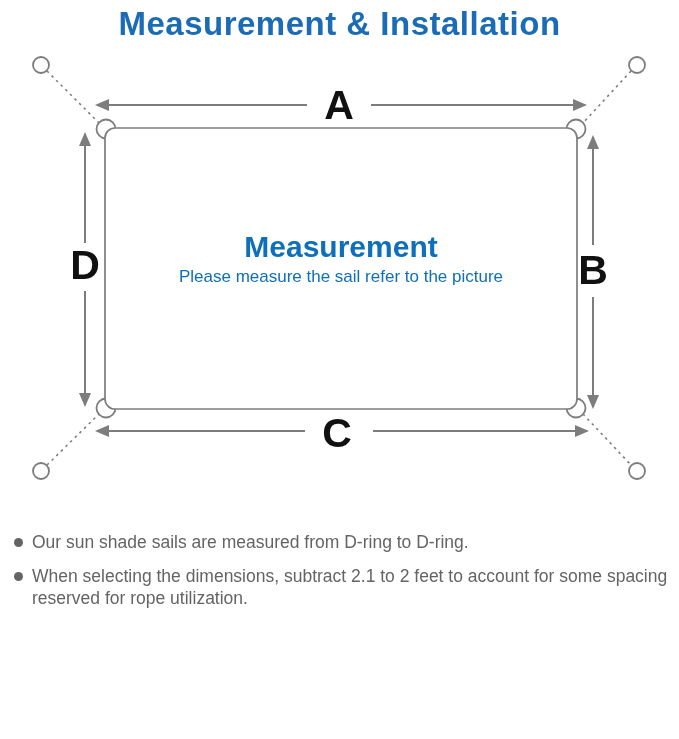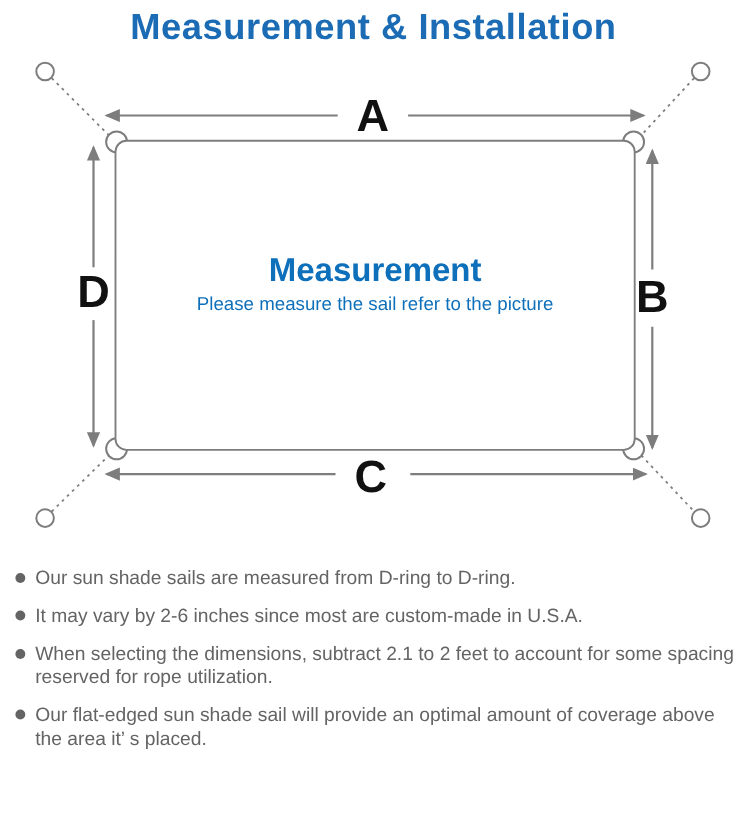--- a/index.html
+++ b/index.html
@@ -51,21 +51,21 @@
     dominant-baseline:central;
   }
   .center-sub {
     fill:var(--center-blue, #0e6fba);
     font-size:17px;
     font-weight:400;
     text-anchor:middle;
     dominant-baseline:central;
   }
 
-  .notes { padding:7px 8px 0 12px; }
+  .notes { padding:7px 8px 0 12px;margin-top:17px; }
   .note {
     display:flex;
     align-items:flex-start;
     margin-bottom:13px;
     color:var(--note-gray, #646464);
     font-size:17.5px;
     line-height:1.22;
   }
   .dot {
     flex:0 0 9px;
@@ -126,25 +126,17 @@
     <text class="center-sub" x="341" y="233">Please measure the sail refer to the picture</text>
   </svg>
 
   <div class="notes">
     <div class="note">
       <span class="dot"></span>
       <span>Our sun shade sails are measured from D-ring to D-ring.</span>
     </div>
     <div class="note">
       <span class="dot"></span>
-      <span>It may vary by 2-6 inches since most are custom-made in U.S.A.</span>
-    </div>
-    <div class="note">
-      <span class="dot"></span>
       <span>When selecting the dimensions, subtract 2.1 to 2 feet to account for some spacing reserved for rope utilization.</span>
-    </div>
-    <div class="note">
-      <span class="dot"></span>
-      <span>Our flat-edged sun shade sail will provide an optimal amount of coverage above the area it’ s placed.</span>
     </div>
   </div>
 
 </div>
 
 </body></html>

